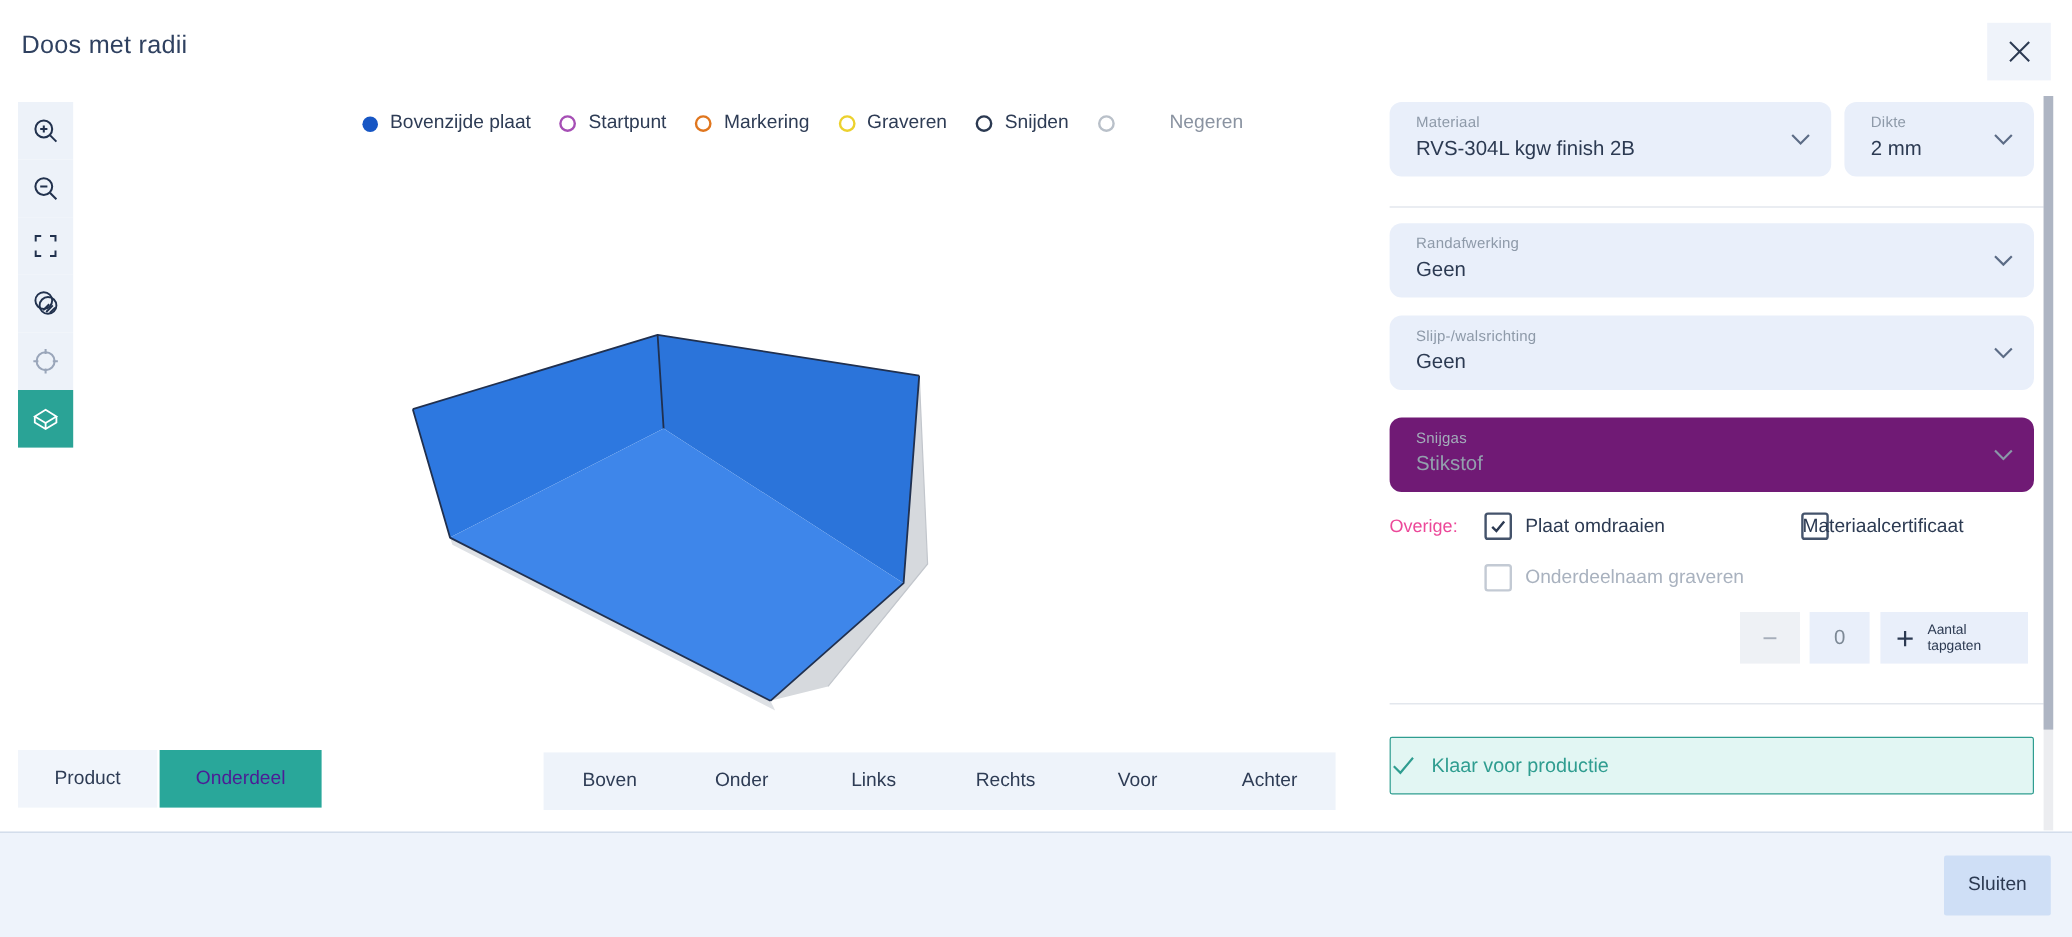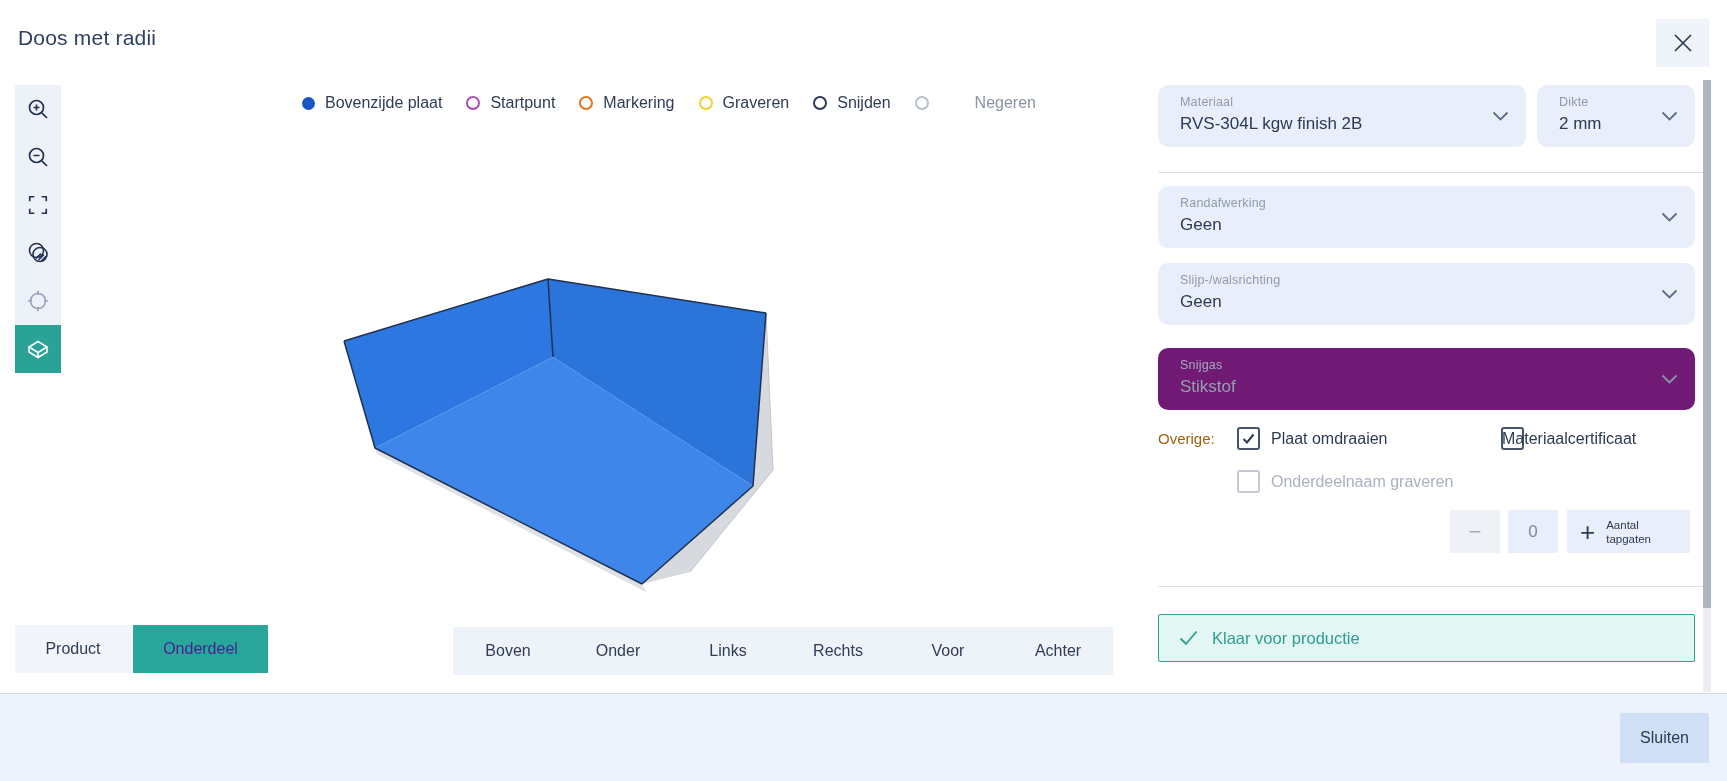--- a/index.html
+++ b/index.html
@@ -32,36 +32,36 @@
   .f-dikte     { left:1537px; top:85px;  width:158px; height:62px; }
   .f-rand      { left:1158px; top:186px; width:537px; height:62px; }
   .f-slijp     { left:1158px; top:263px; width:537px; height:62px; }
   .f-snijgas   { left:1158px; top:348px; width:537px; height:62px; background:#701a75; }
   .f-snijgas .field-label { color:#a3adba; }
   .f-snijgas .field-value { color:#93a0ad; }
   .divider { position:absolute; left:1158px; width:548px; height:1px; background:#dde2e9; }
   .divider.d1 { top:172px; }
   .divider.d2 { top:586px; }
   
-  .overige-label { position:absolute; left:1158px; top:430px; font-size:15px; color:#a16207; }
+  .overige-label { position:absolute; left:1158px; top:430px; font-size:15px; color:#ec4899; }
   .cb { position:absolute; width:23px; height:23px; border:2px solid #44536b; border-radius:3px; background:#fff; display:flex; align-items:center; justify-content:center; cursor:pointer; }
   .cb.disabled { border-color:#c3cad4; }
   .cb-label { position:absolute; font-size:16px; color:#2c3a52; white-space:nowrap; }
   .cb-label.disabled { color:#a9b2bf; }
   .cb1 { left:1237px; top:427px; }  .cb1-l { left:1271px; top:430px; }
   .cb2 { left:1501px; top:427px; }  .cb2-l { left:1486px; top:430px;margin-left:16px; }
   .cb3 { left:1237px; top:470px; }  .cb3-l { left:1271px; top:473px; }
   
   .step-minus { position:absolute; left:1450px; top:510px; width:50px; height:43px; background:#eef1f5; border:none; color:#a6aeba; font-size:22px; font-family:inherit; cursor:pointer; }
   .step-value { position:absolute; left:1508px; top:510px; width:50px; height:43px; background:#e9effa; color:#7d8996; font-size:17px; display:flex; align-items:center; justify-content:center; }
   .step-plus  { position:absolute; left:1567px; top:510px; width:123px; height:43px; background:#e9effa; border:none; display:flex; align-items:center; gap:11px; padding-left:13px; cursor:pointer; font-family:inherit; }
   .step-plus .plus-glyph { font-size:26px; font-weight:300; color:#2c3a52; line-height:1; }
   .step-plus .plus-caption { text-align:left; font-size:11.5px; line-height:14px; color:#2c3a52; }
   
-  .ready-btn { position:absolute; left:1158px; top:614px; width:537px; height:48px; background:#e2f6f3; border:1.5px solid #2f9d90; border-radius:2px; display:flex; align-items:center; gap:13px; padding-left:19px; color:#2f9d90; font-size:16.5px; cursor:pointer; font-family:inherit; }
+  .ready-btn { position:absolute; left:1158px; top:614px; width:537px; height:48px; background:#e2f6f3; border:1.5px solid #2f9d90; border-radius:2px; display:flex; align-items:center; gap:13px; color:#2f9d90; font-size:16.5px; cursor:pointer; font-family:inherit; }
   
   .scroll-track { position:absolute; left:1703px; top:80px; width:8px; height:612px; background:#ecedf0; }
   .scroll-thumb { position:absolute; left:0; top:0; width:8px; height:528px; background:#aeb5c3; }
   
   .tab { position:absolute; top:625px; height:48px; border:none; font-size:16px; font-family:inherit; cursor:pointer; }
   .tab-product   { left:15px;  width:116px; background:#f1f5fb; color:#2e3c55; }
   .tab-onderdeel { left:133px; width:135px; background:#29a79a; color:#4c1d95; }
   .views-bar { position:absolute; left:453px; top:627px; width:660px; height:48px; background:#eef3fa; display:flex; }
   .view-btn { flex:1; border:none; background:transparent; font-size:16px; color:#2e3c55; font-family:inherit; cursor:pointer; }
   

